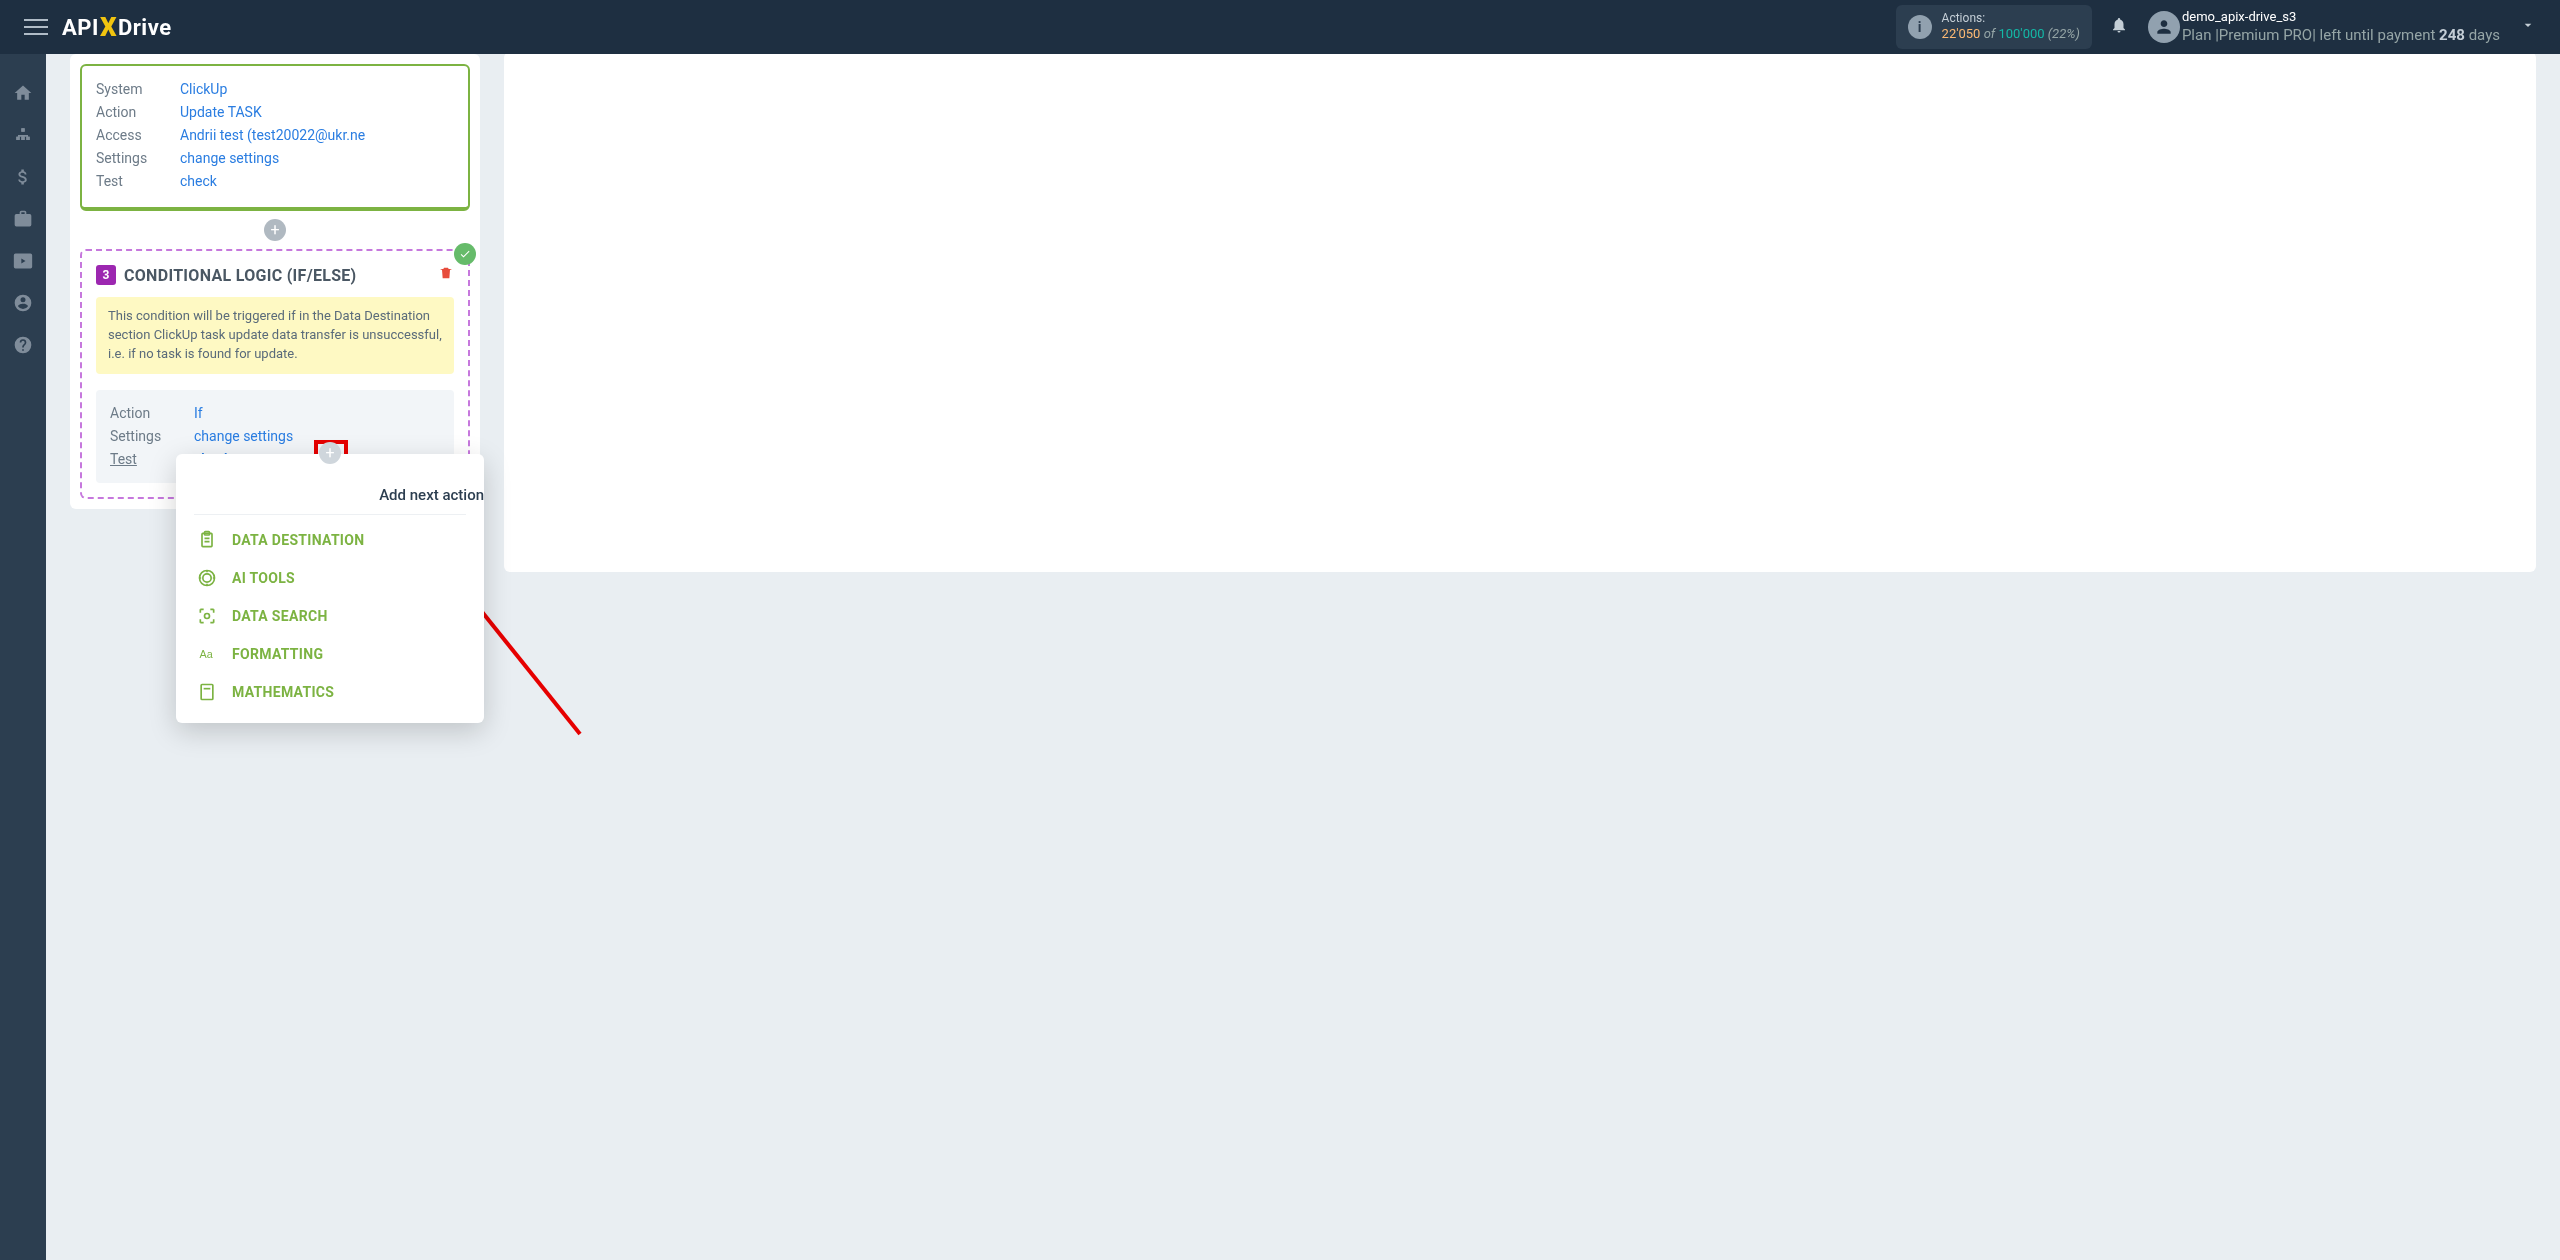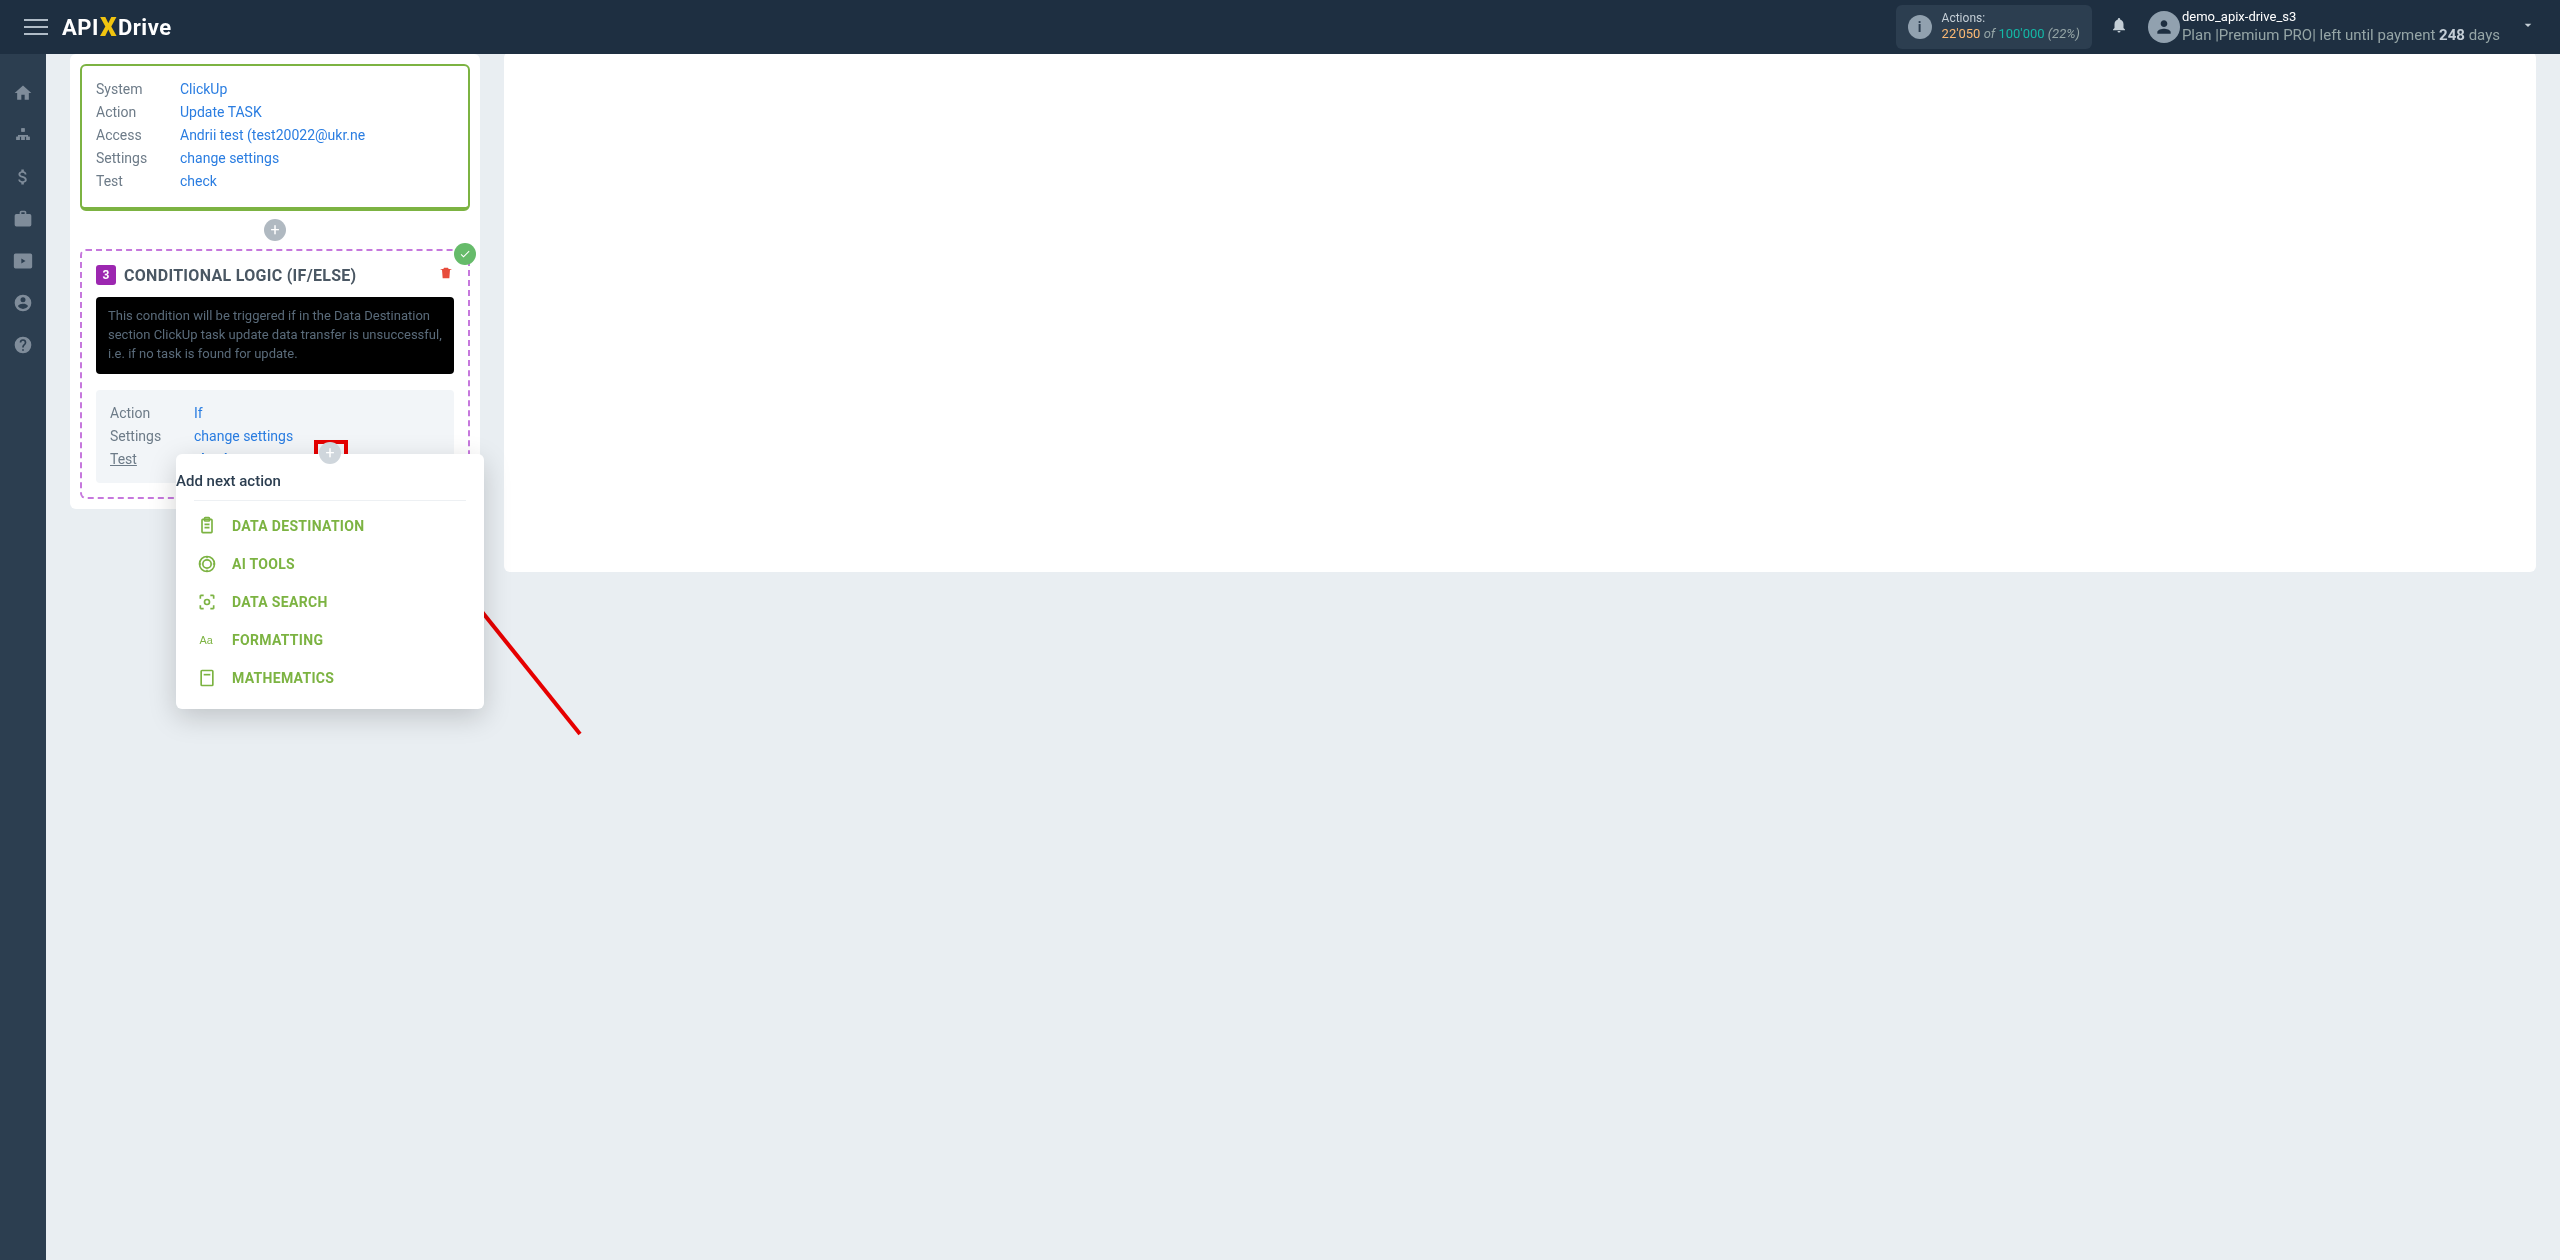--- a/index.html
+++ b/index.html
@@ -50,35 +50,35 @@
     .plus-btn { width: 22px; height: 22px; border-radius: 50%; background: #b0b9c1; color: #fff; font-size: 16px; line-height: 20px; display: inline-flex; align-items: center; justify-content: center; cursor: pointer; }
     
     .cond-card { background: #fff; border: 2px dashed #c678dd; border-radius: 6px; padding: 14px 14px 14px; position: relative; }
     .cond-check { position: absolute; right: -8px; top: -8px; width: 22px; height: 22px; border-radius: 50%; background: #66bb6a; display: flex; align-items: center; justify-content: center; }
     .cond-check svg { width: 12px; height: 12px; fill: #fff; }
     .cond-header { display: flex; align-items: center; gap: 8px; margin-bottom: 12px; }
     .step-num { width: 20px; height: 20px; background: #9c27b0; color: #fff; font-size: 12px; font-weight: 700; display: flex; align-items: center; justify-content: center; border-radius: 3px; }
     .cond-title { font-size: 16px; font-weight: 700; color: #4a5763; flex: 1; letter-spacing: 0.3px; }
     .trash { color: #e74c3c; cursor: pointer; }
     .trash svg { width: 16px; height: 16px; fill: currentColor; }
-    .cond-desc { background: #000000; border-radius: 4px; padding: 10px 12px; font-size: 13px; color: #5a6b7a; line-height: 1.45; margin-bottom: 16px; }
+    .cond-desc { background: #fef9c3; border-radius: 4px; padding: 10px 12px; font-size: 13px; color: #5a6b7a; line-height: 1.45; margin-bottom: 16px; }
     .cond-body { background: #f2f5f8; border-radius: 4px; padding: 12px 14px; }
     .cond-body .kv-row .v.underline { text-decoration: underline; font-weight: 600; }
     .cond-body .kv-row .k.underline { text-decoration: underline; }
     
     .red-box { position: absolute; border: 4px solid #e60000; pointer-events: none; }
     .red-box.small { width: 34px; height: 34px; left: 244px; top: 386px; }
     .red-box.menu { width: 214px; height: 38px; left: 122px; top: 459px; }
     
     .arrow { position: absolute; left: 340px; top: 470px; pointer-events: none; }
     
     .popup { position: absolute; left: 106px; top: 400px; width: 308px; background: #fff; border-radius: 6px; box-shadow: 0 8px 28px rgba(0,0,0,0.18); padding: 14px 0 12px; z-index: 5; }
     .popup .plus-anchor { text-align: center; position: absolute; left: 50%; top: -12px; transform: translateX(-50%); }
     .popup .plus-anchor .plus-btn { background: #cfd6dc; }
-    .popup-title { text-align: left; font-size: 15px; color: #2c3e50; font-weight: 500; margin: 4px 0 10px; }
+    .popup-title { text-align: right; font-size: 15px; color: #2c3e50; font-weight: 500; margin: 18px 0 10px; }
     .popup-divider { height: 1px; background: #edf0f3; margin: 0 18px 6px; }
     .popup-item { display: flex; align-items: center; gap: 14px; padding: 9px 20px; cursor: pointer; }
     .popup-item .picon { width: 22px; color: #7cb342; display: flex; align-items: center; justify-content: center; }
     .popup-item .picon svg { width: 20px; height: 20px; fill: none; stroke: currentColor; stroke-width: 2; }
     .popup-item .plabel { font-size: 14px; font-weight: 700; color: #7cb342; letter-spacing: 0.3px; }
     
     .outer-frame { background: #fff; border-radius: 6px; padding: 10px; }
   </style>
 </head>
 <body>

